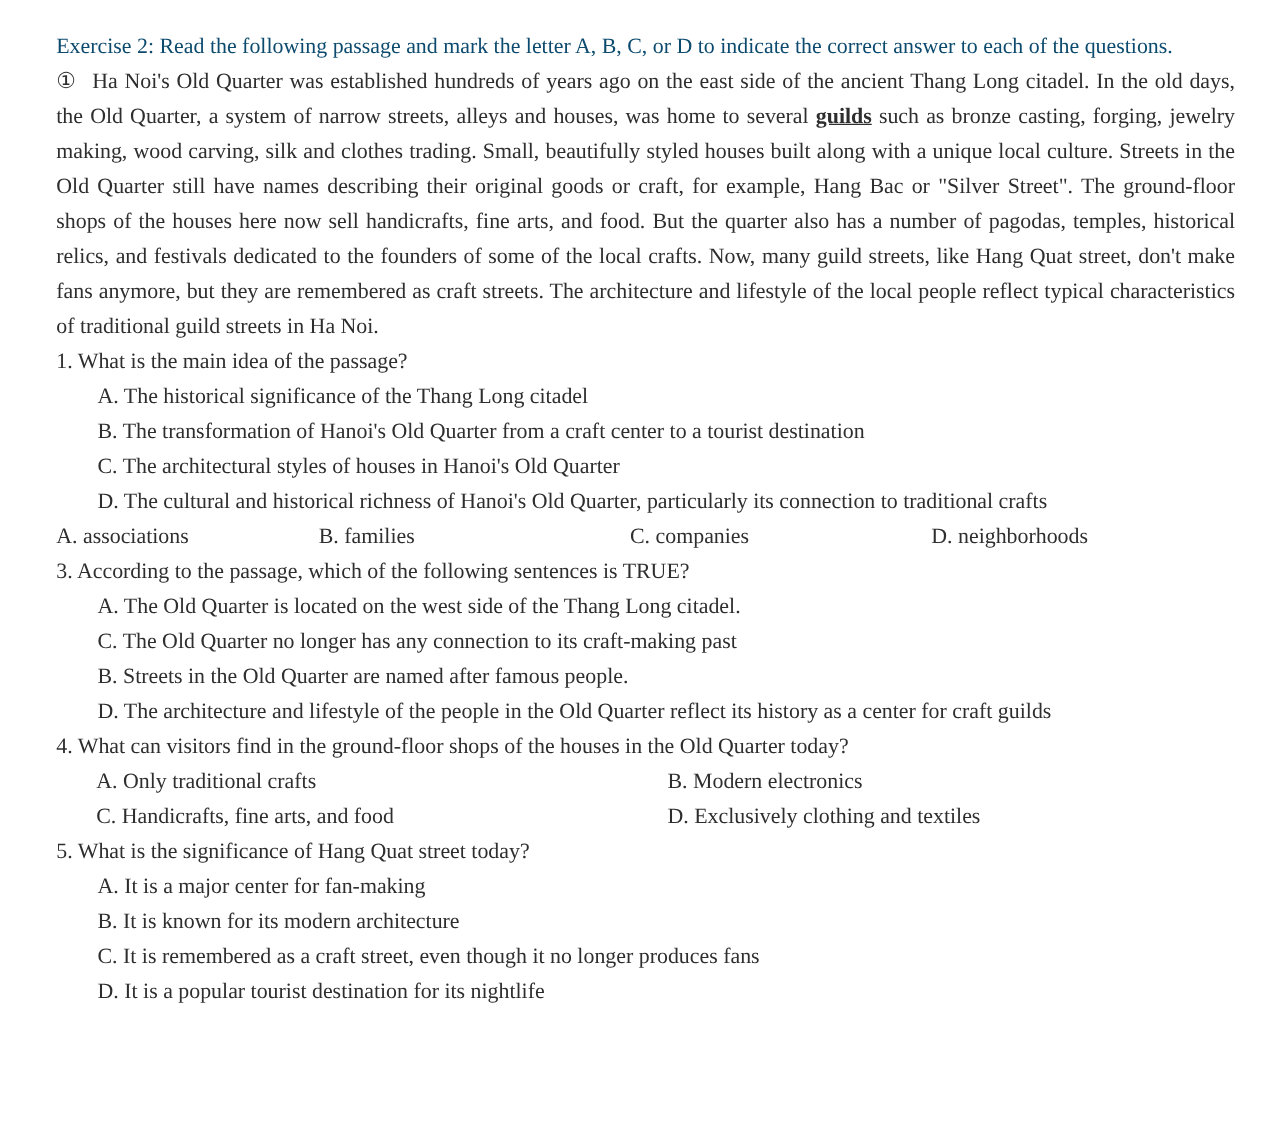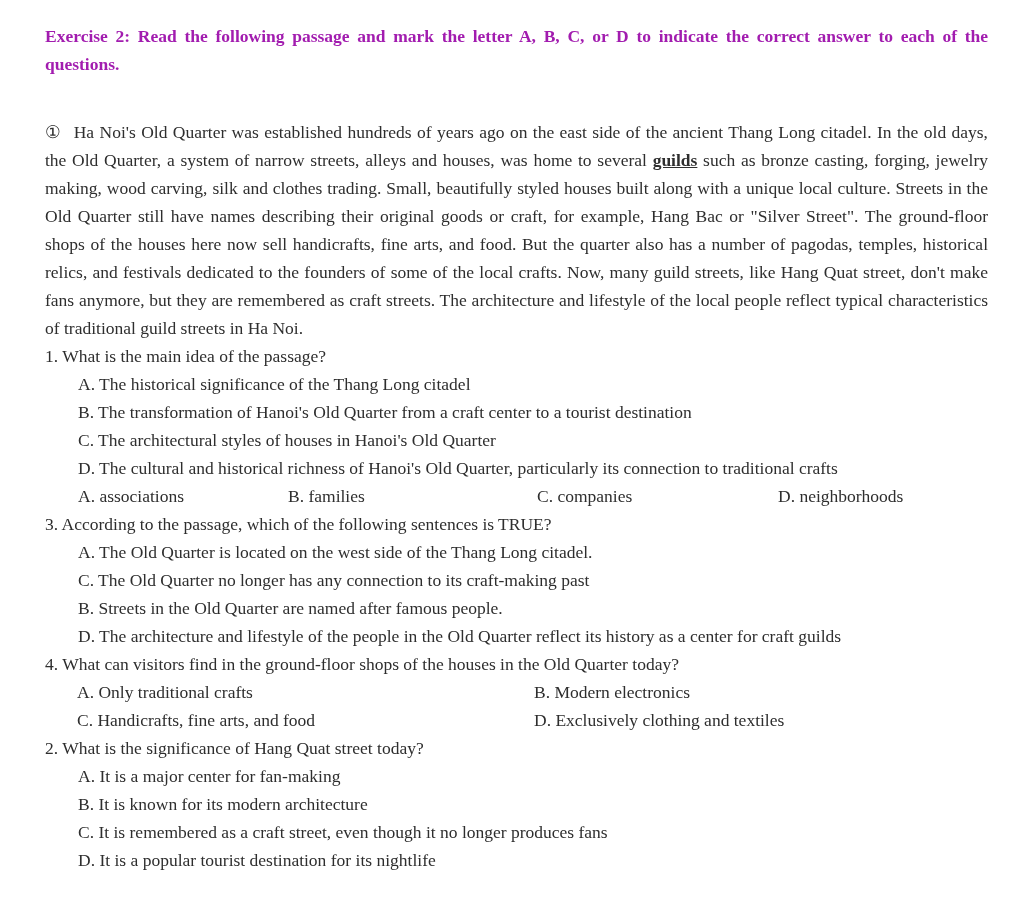--- a/index.html
+++ b/index.html
@@ -18,43 +18,41 @@
   }
   .page {
     box-sizing: border-box;
     width: 1024px;
     height: 910px;
     padding: 22px 36px 0 45px;
     overflow: hidden;
   }
   p { margin: 0; }
   .heading {
-    color: #a21caf;
-    font-weight: bold;
+    color: #0c4a6e;
+    font-weight: normal;
     text-align: justify;
   }
   .passage {
     text-align: justify;
-    margin-top: 40px;
   }
   .pmarker {
     margin-right: 12px;
   }
   .kw {
     font-weight: bold;
     text-decoration: underline;
   }
   .bold { font-weight: bold; }
   .option {
     padding-left: 33px;
   }
   .opt-grid4 {
     display: grid;
     grid-template-columns: 210px 249px 241px auto;
-    margin-left: 33px;
   }
   .opt-grid2 {
     display: grid;
     grid-template-columns: 457px auto;
     margin-left: 32px;
   }
   .optcell { margin: 0; }
 </style>
 </head>
 <body>
@@ -94,21 +92,21 @@
     <p class="qline">4. What can visitors find in the ground-floor shops of the houses in the Old Quarter today?</p>
     <div class="opt-grid2">
       <p class="optcell">A. Only traditional crafts</p>
       <p class="optcell">B. Modern electronics</p>
       <p class="optcell">C. Handicrafts, fine arts, and food</p>
       <p class="optcell">D. Exclusively clothing and textiles</p>
     </div>
   </div>
 
   <div>
-    <p class="qline">2. What is the significance of Hang Quat street today?</p>
+    <p class="qline">5. What is the significance of Hang Quat street today?</p>
     <p class="option">A. It is a major center for fan-making</p>
     <p class="option">B. It is known for its modern architecture</p>
     <p class="option">C. It is remembered as a craft street, even though it no longer produces fans</p>
     <p class="option">D. It is a popular tourist destination for its nightlife</p>
   </div>
 
 
 </div>
 
 </body></html>

